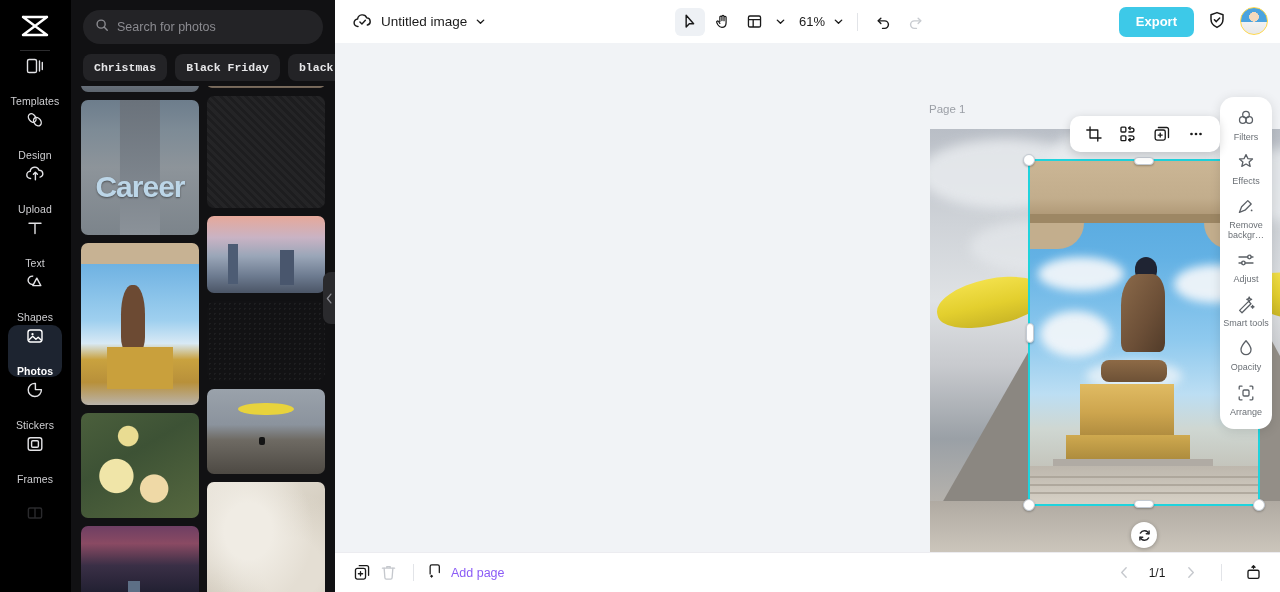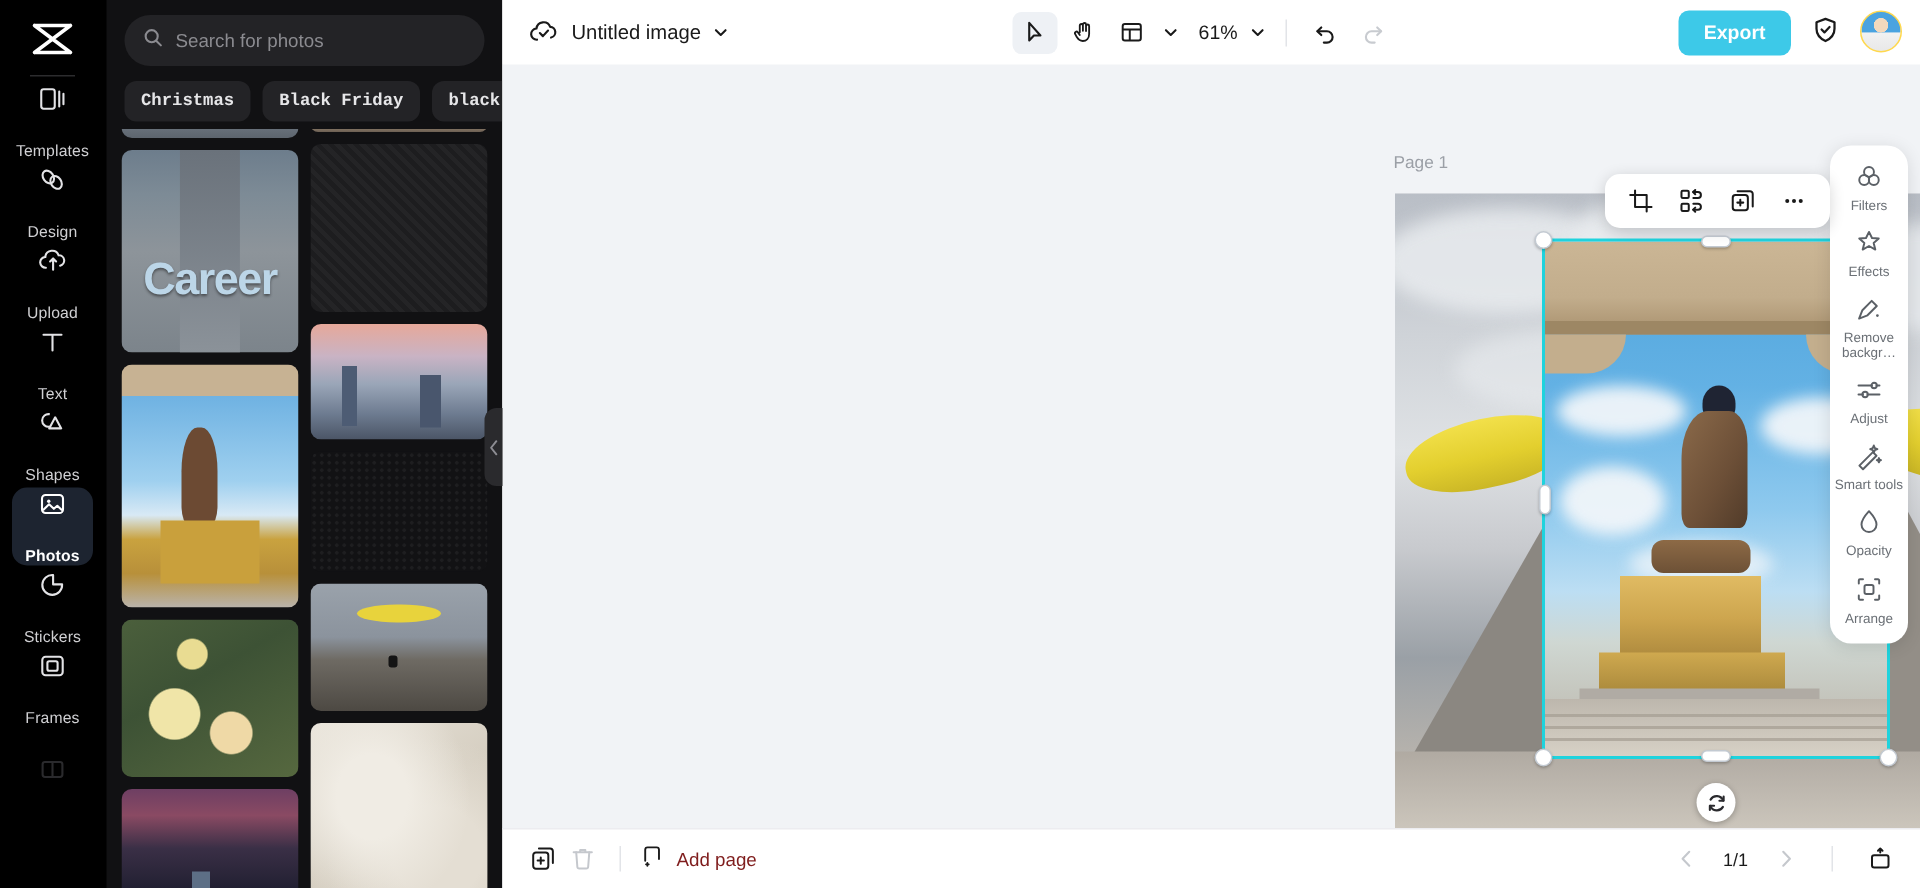--- a/index.html
+++ b/index.html
@@ -230,21 +230,21 @@
   .dock-lab{font-size:9px;color:#6b7076;text-align:center;line-height:1.12;}
 
   
   .bottombar{
     height:40px;flex:0 0 40px;background:#fff;border-top:1px solid #ececf0;
     display:flex;align-items:center;padding:0 14px;gap:0;
   }
   .bb-btn{width:26px;height:26px;display:flex;align-items:center;justify-content:center;cursor:pointer;}
   .bb-sep{width:1px;height:17px;background:#e2e4e8;margin:0 12px;}
   .addpage{display:flex;align-items:center;gap:7px;cursor:pointer;}
-  .addpage span{font-size:12.5px;color:#7f1d1d;}
+  .addpage span{font-size:12.5px;color:#8b5cf6;}
   .bb-right{margin-left:auto;display:flex;align-items:center;gap:6px;}
   .pagecount{font-size:12px;color:#1a1a1a;min-width:28px;text-align:center;}
 </style>
 </head>
 <body>
 
 <div class="app">
 
   <div class="rail">
     <div class="rail-logo">

